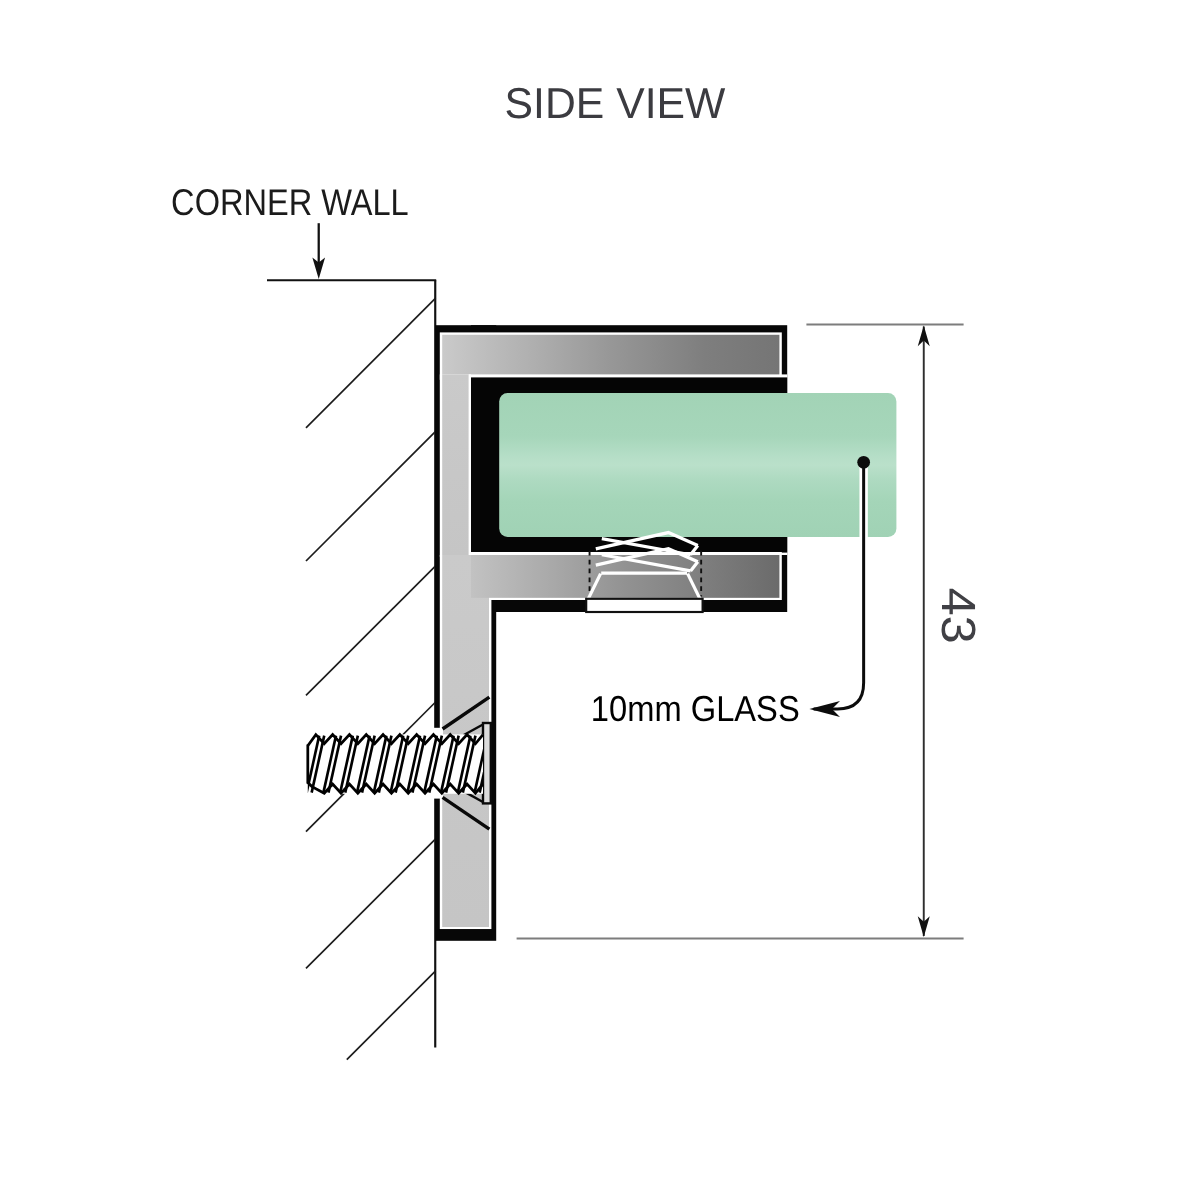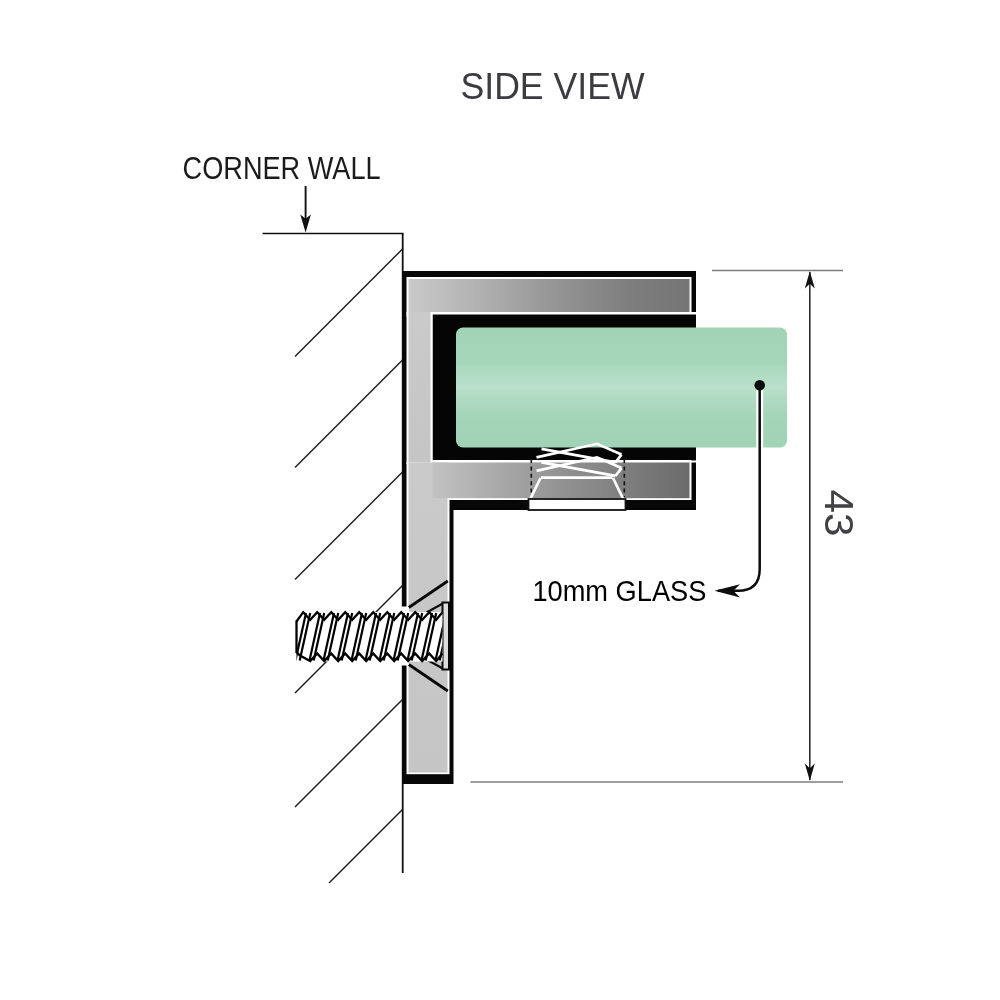--- a/index.html
+++ b/index.html
@@ -1,17 +1,17 @@
 <!DOCTYPE html>
 <html><head>
 <meta charset="utf-8">
 <title>Side View</title>
 <style>
   html,body { margin:0; padding:0; background:#ffffff; }
-  .page { width:852px; height:1000px; position:relative; overflow:hidden;padding-left:40px; }
+  .page { width:852px; height:1000px; position:relative; overflow:hidden; }
 </style>
 </head>
 <body>
 <div class="page">
 <svg width="1000" height="1000" viewBox="0 0 1000 1000">
 <defs>
   <linearGradient id="armx" x1="0" y1="0" x2="1" y2="0">
     <stop offset="0" stop-color="#cacaca"></stop>
           <stop offset="0.25" stop-color="#b1b1b1"></stop>
           <stop offset="0.5" stop-color="#979797"></stop>

